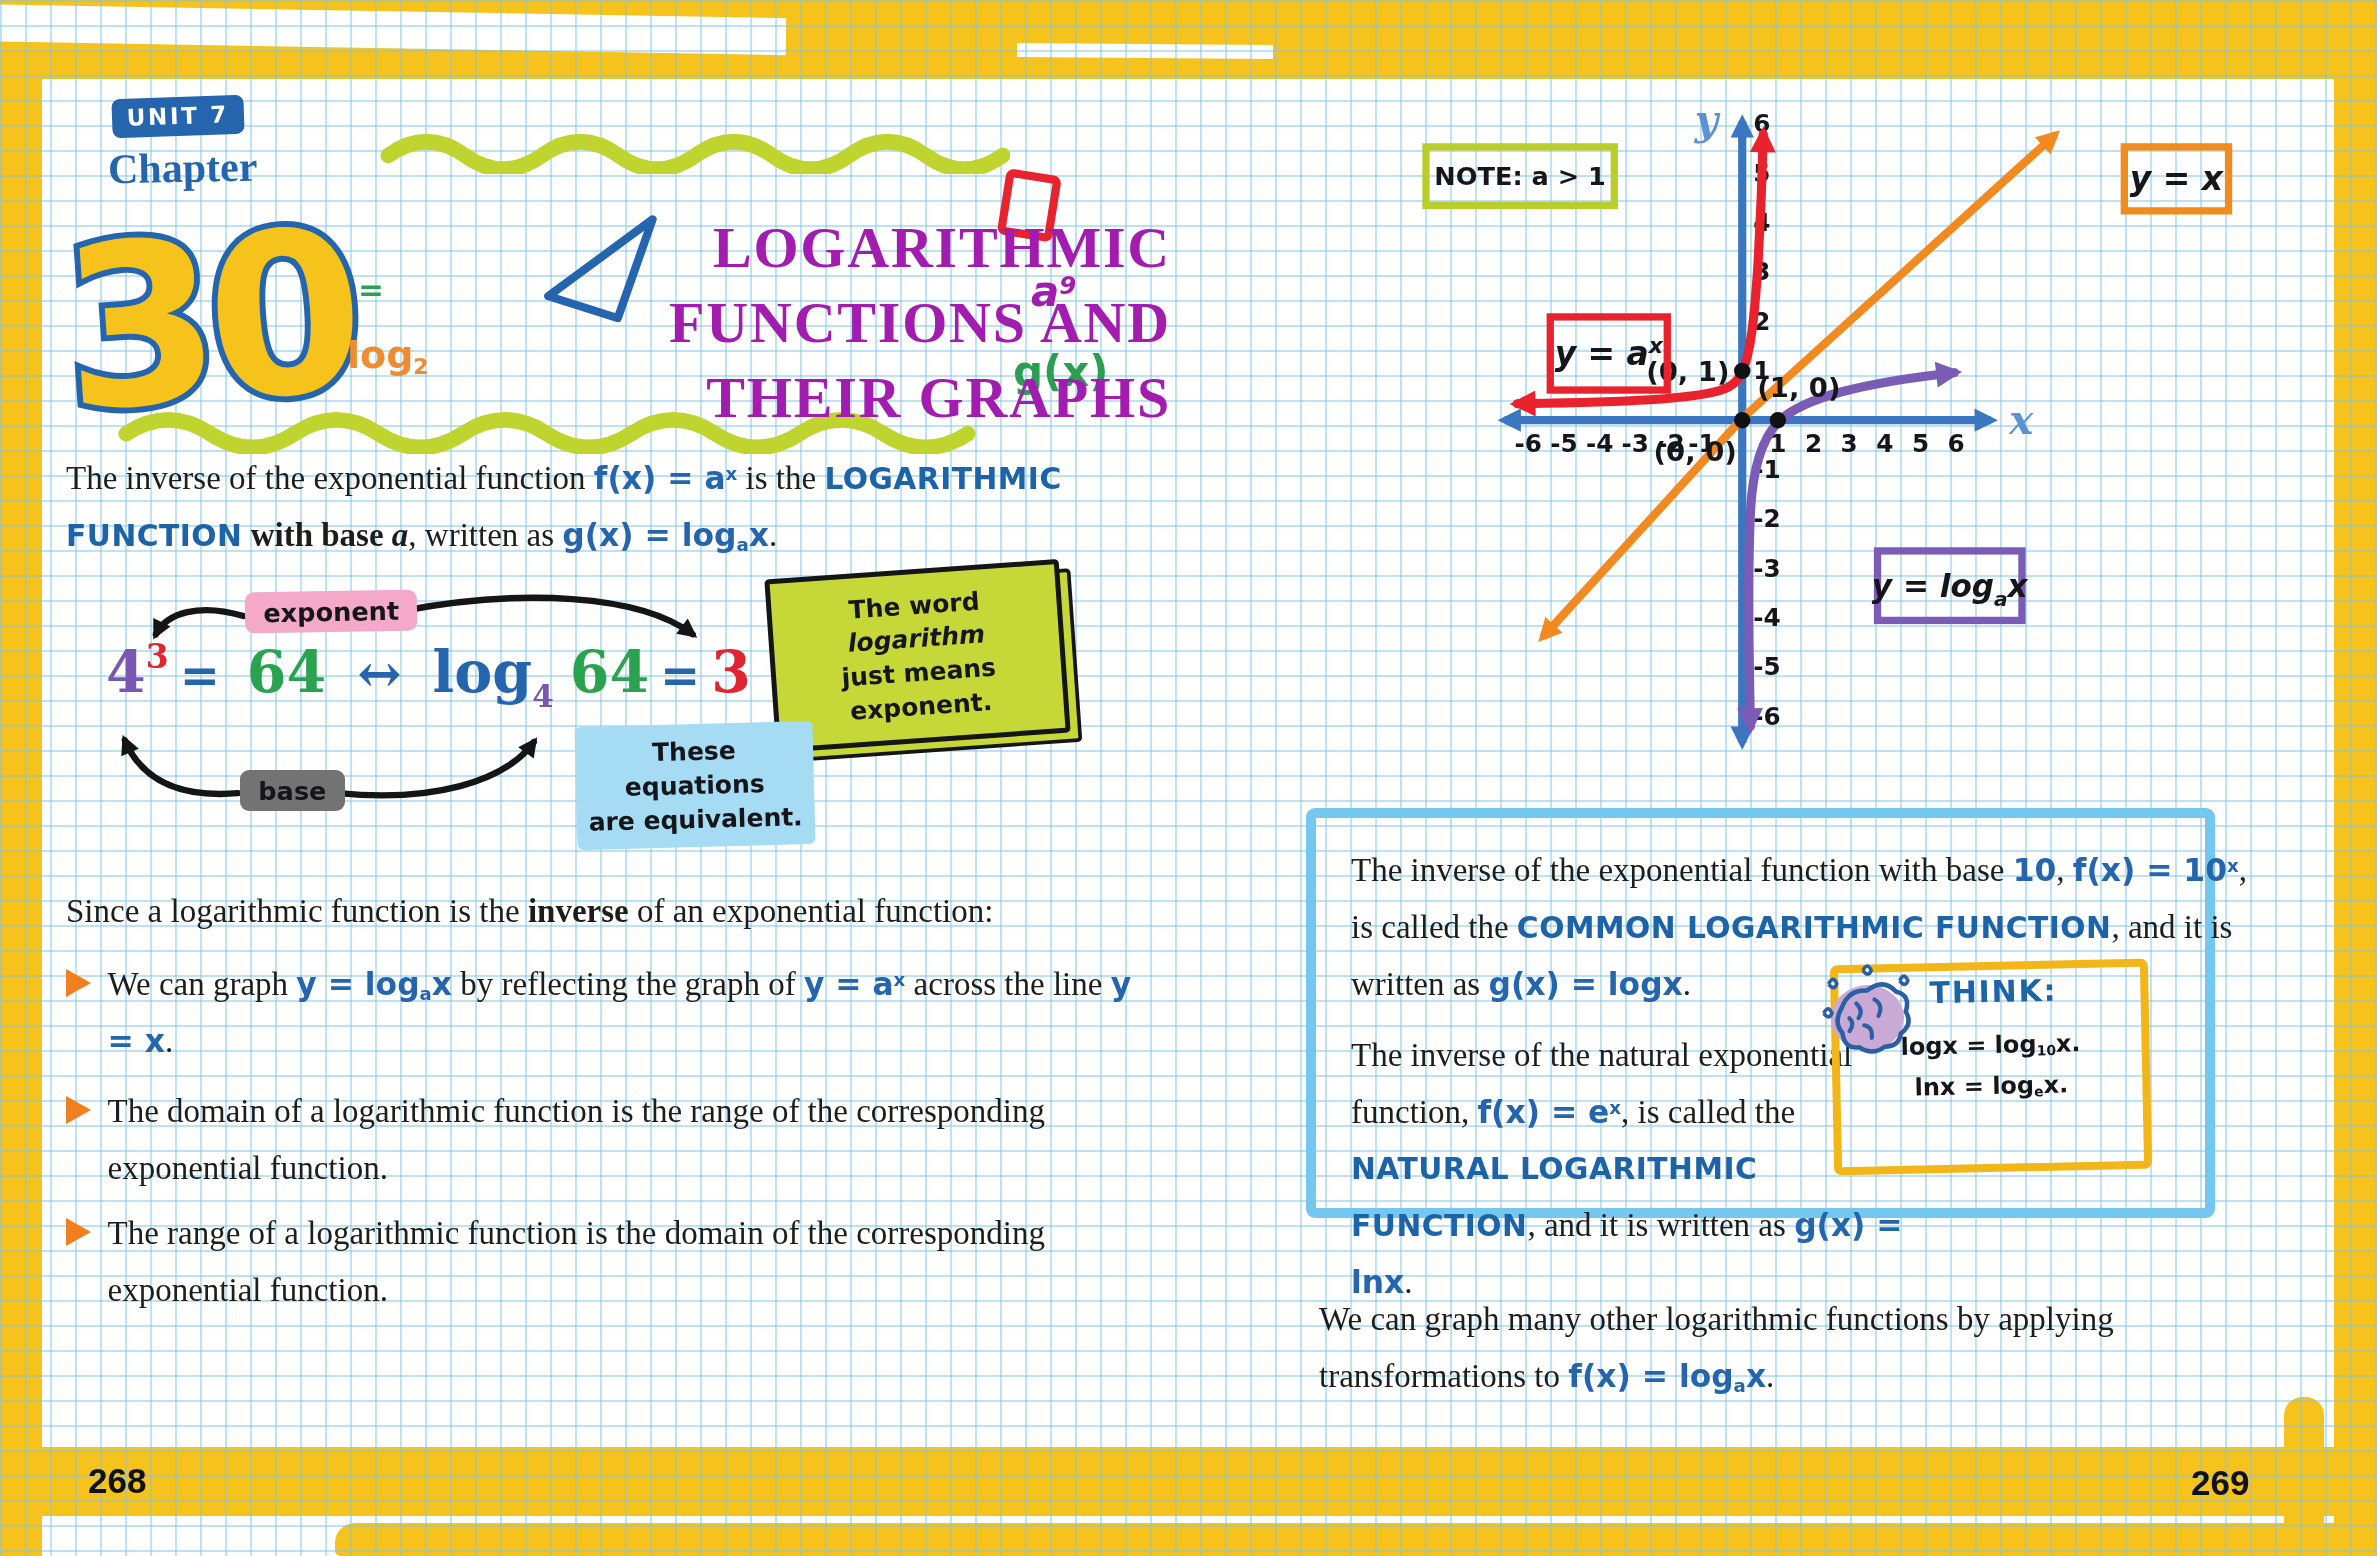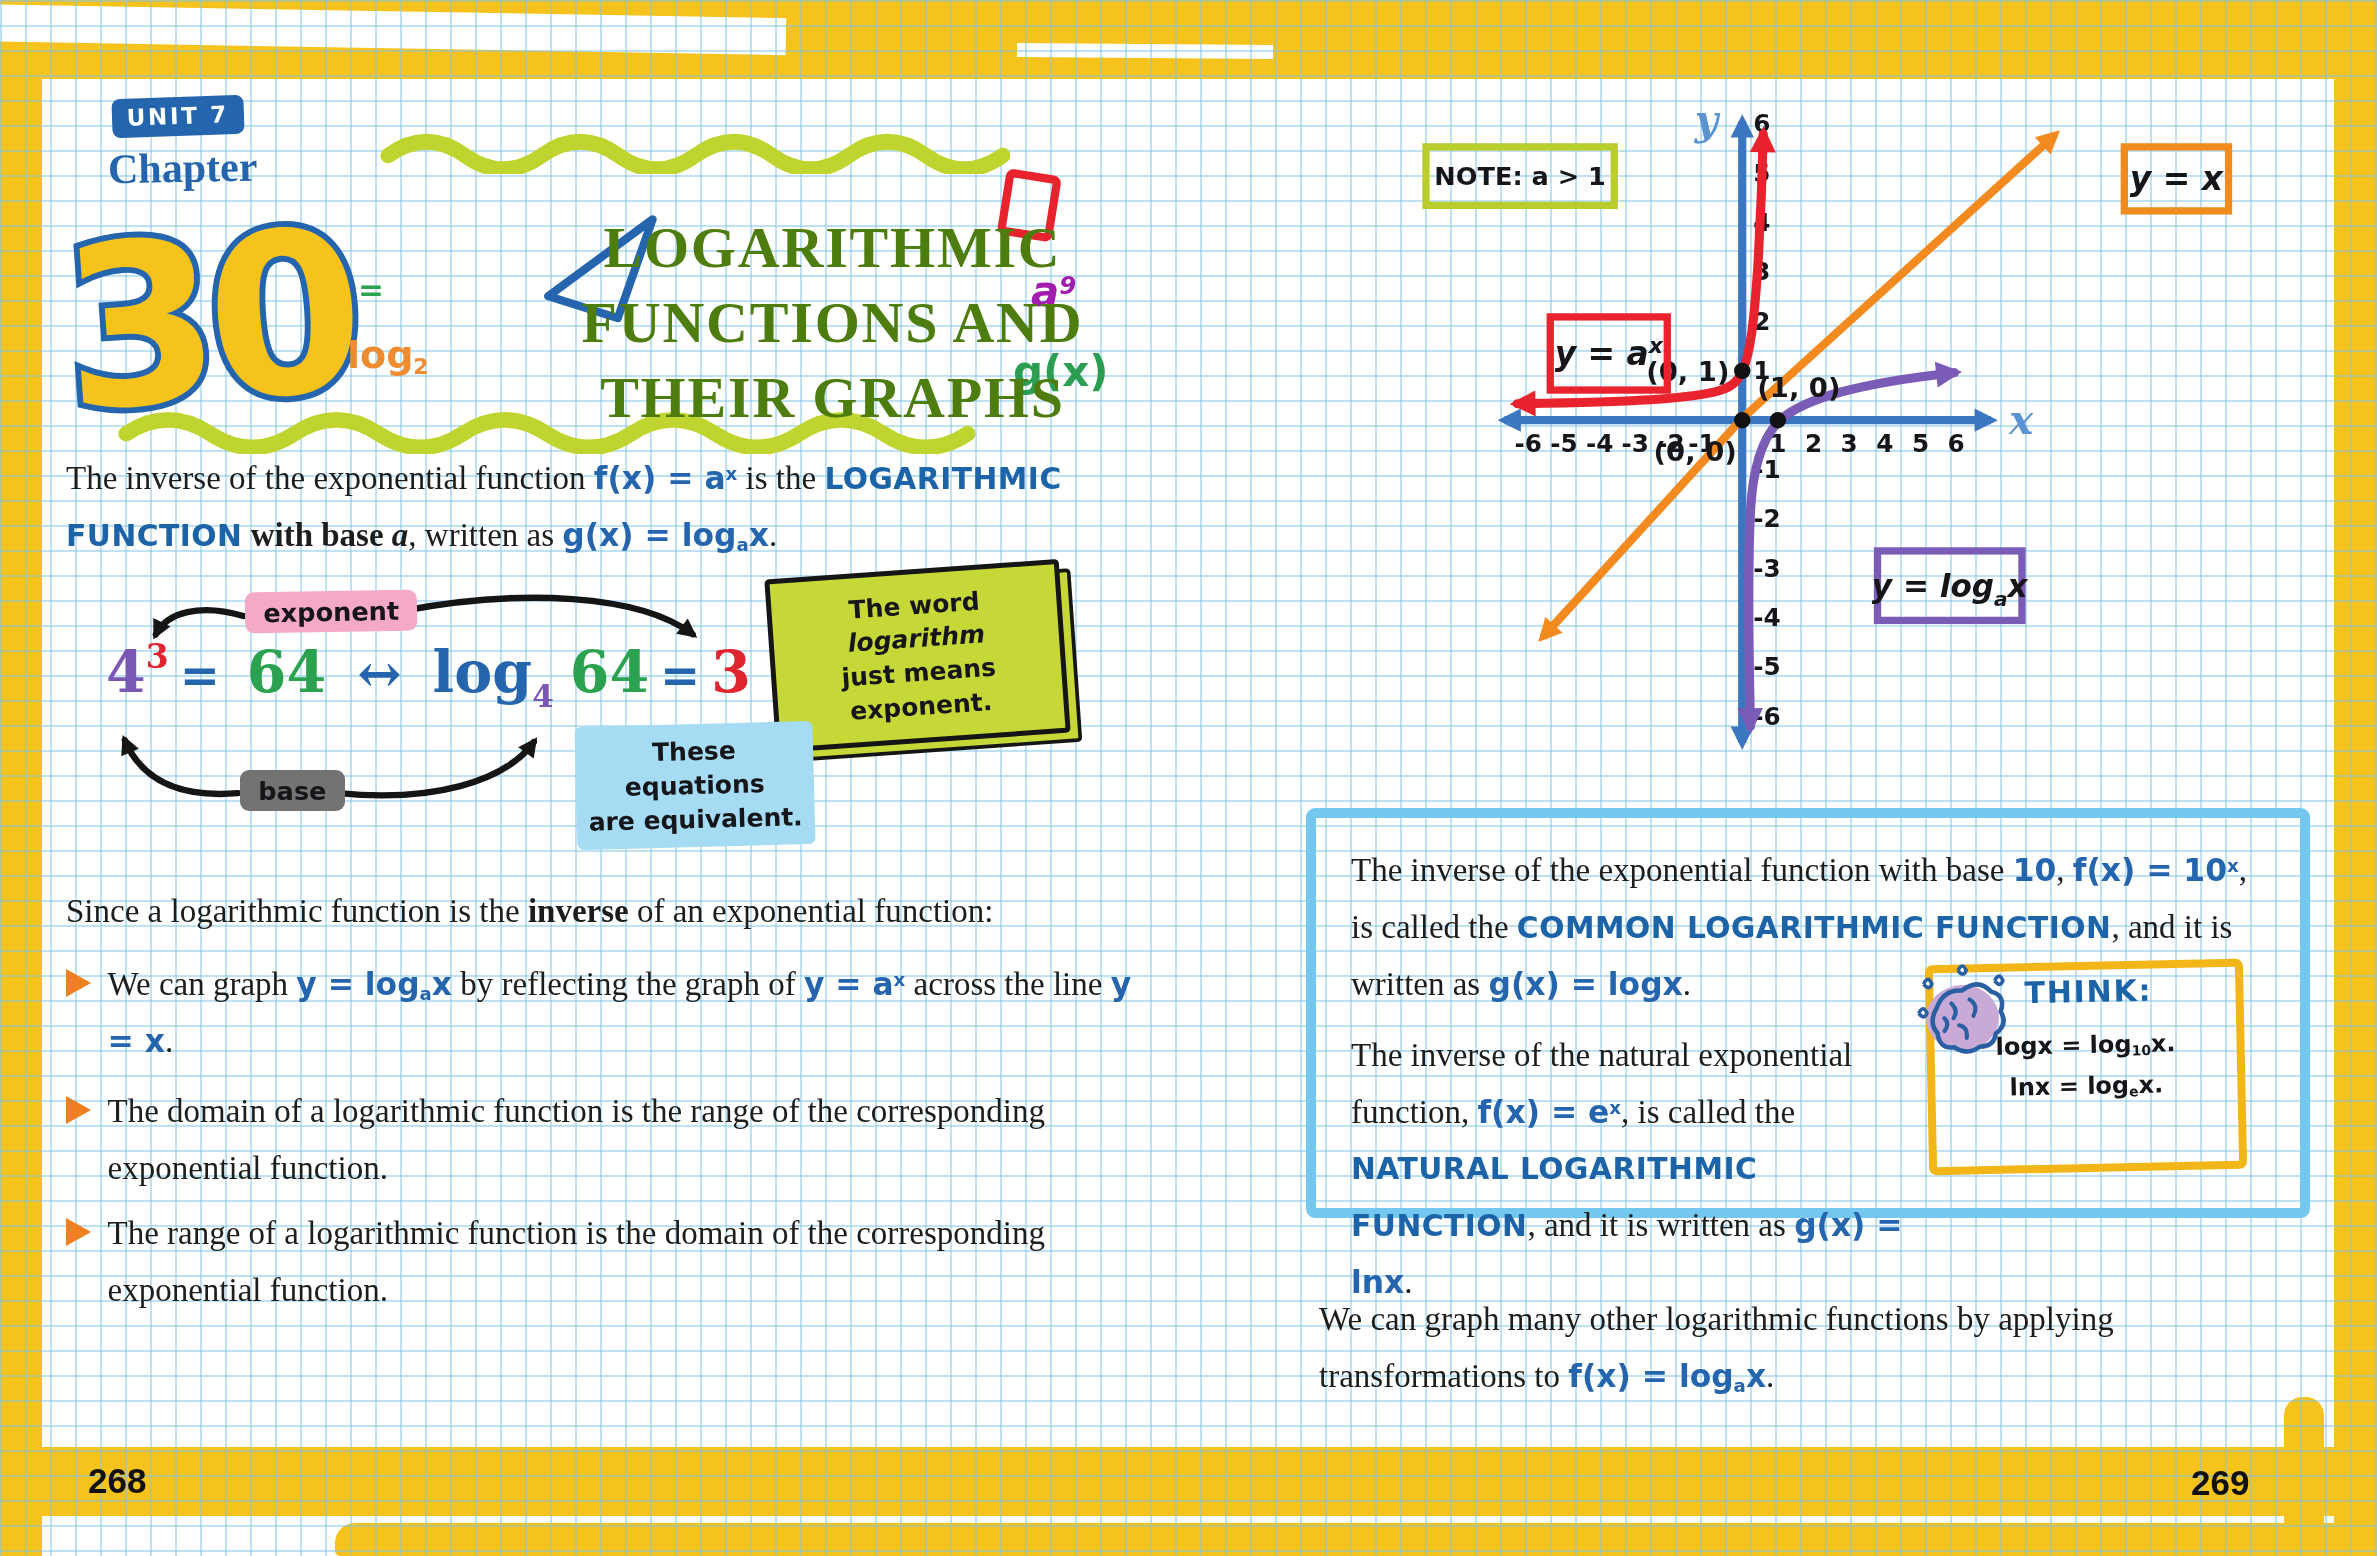--- a/index.html
+++ b/index.html
@@ -19,22 +19,22 @@
   .serif-text{font-family:"Liberation Serif",serif;font-size:33px;line-height:1.72;color:#1d1d1b;}
   .b{font-weight:700;} .i{font-style:italic;}
   .m{font-family:"DejaVu Sans",sans-serif;font-weight:600;color:#2565ae;font-size:.95em;}
   .term{font-family:"DejaVu Sans",sans-serif;font-weight:800;color:#1c63a8;font-size:.9em;letter-spacing:0.5px;}
   .sup{font-size:.58em;vertical-align:.5em;}
   .sub{font-size:.58em;vertical-align:-.25em;}
   
   .unit-badge{background:#2565ae;color:#fff;font-family:"DejaVu Sans",sans-serif;font-weight:800;
     font-size:23px;letter-spacing:2.7px;padding:6.4px 14.6px;border-radius:8.2px;transform:rotate(-2deg);}
   .chapter-word{font-family:"Liberation Serif",serif;font-weight:700;font-size:42px;color:#2565ae;transform:rotate(-1deg);}
-  .title{width:677px;text-align:center;font-weight:700;font-size:58px;line-height:75px;
-    letter-spacing:1.8px;color:#4d7c0f;font-family:"Liberation Serif",serif;}
+  .title{width:677px;text-align:right;font-weight:700;font-size:58px;line-height:75px;
+    letter-spacing:1.8px;color:#a21caf;font-family:"Liberation Serif",serif;}
   .deco-green{color:#2ba24f;font-family:"DejaVu Sans",sans-serif;font-weight:700;}
   .deco-orange{color:#ef8b30;font-family:"DejaVu Sans",sans-serif;font-weight:600;}
   .deco-purple{color:#a21caf;font-family:"DejaVu Sans",sans-serif;font-weight:600;font-style:italic;}
   
   .eq-row{display:flex;align-items:baseline;font-family:"DejaVu Serif",serif;font-weight:700;font-size:57px;}
   .eq-sup{font-size:33px;transform:translateY(-24px);}
   .eq-sub{font-size:31px;transform:translateY(14.6px);}
   .eq-eq{margin:0 11px;font-size:48px;}
   .eq-arrow{margin:0 31px;font-size:53px;}
   .eq-ml{margin-left:9.1px;}
@@ -47,21 +47,21 @@
     box-shadow:11px 10px 0 -3.7px #c6d838, 11px 10px 0 0 #151515;}
   .sticky-blue{position:absolute;width:223px;background:#a5dbf3;border-radius:6.4px;transform:rotate(-1.5deg);
     text-align:center;padding:11px 7.3px;font-family:"DejaVu Sans",sans-serif;font-weight:600;
     font-size:25px;line-height:1.35;color:#15151a;}
   
   .bullet{display:flex;gap:16.5px;}
   .tri-icon{width:0;height:0;border-left:25px solid #f0801f;border-top:14.6px solid transparent;
     border-bottom:14.6px solid transparent;margin-top:12.8px;flex:none;}
   .page-num{font-family:Liberation Sans, sans-serif;font-weight:800;font-size:35px;color:#111;}
   
-  .info-box{position:absolute;width:1004px;height:410px;border:10px solid #74c7ef;border-radius:9.1px;box-sizing:border-box;
+  .info-box{position:absolute;width:909px;height:410px;border:10px solid #74c7ef;border-radius:9.1px;box-sizing:border-box;
     padding:24px 35px;}
   .think-box{position:absolute;right:55px;top:144px;width:302px;height:194px;border:8.2px solid #f2b618;
     border-radius:7.3px;transform:rotate(-1.2deg);}
   .think-title{position:absolute;left:91px;top:3.7px;font-family:"DejaVu Sans",sans-serif;font-weight:800;
     font-size:30px;letter-spacing:1.8px;color:#1c63a8;}
   .think-lines{margin-top:55px;text-align:center;font-family:"DejaVu Sans",sans-serif;font-weight:600;
     font-size:24px;line-height:1.7;color:#15151a;}
   
   .g-num{font-family:"DejaVu Sans",sans-serif;font-weight:600;font-size:27px;fill:#15151a;}
   .g-hand{font-family:"DejaVu Sans",sans-serif;font-weight:600;fill:#15151a;}

